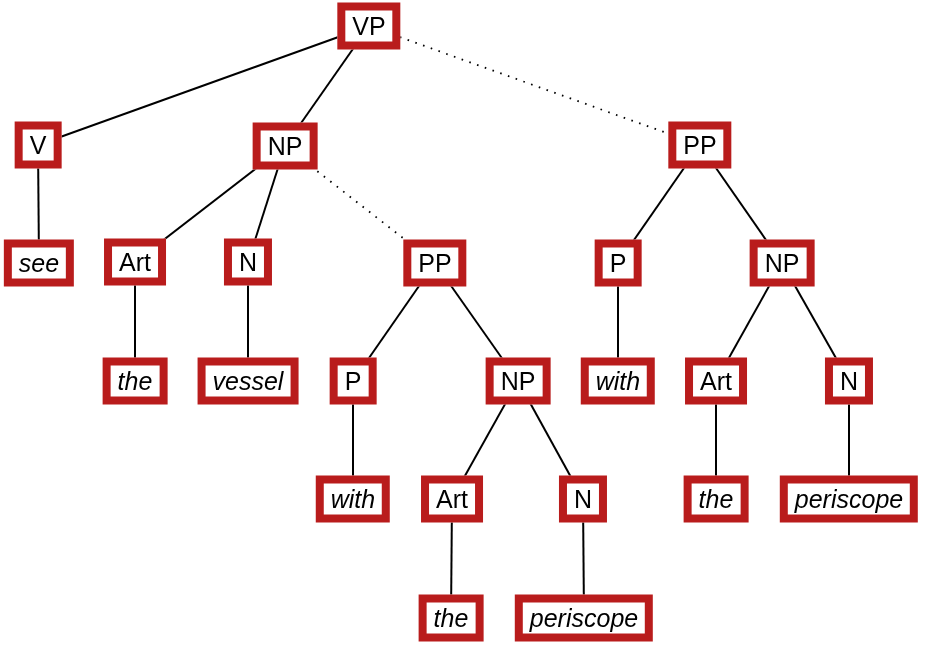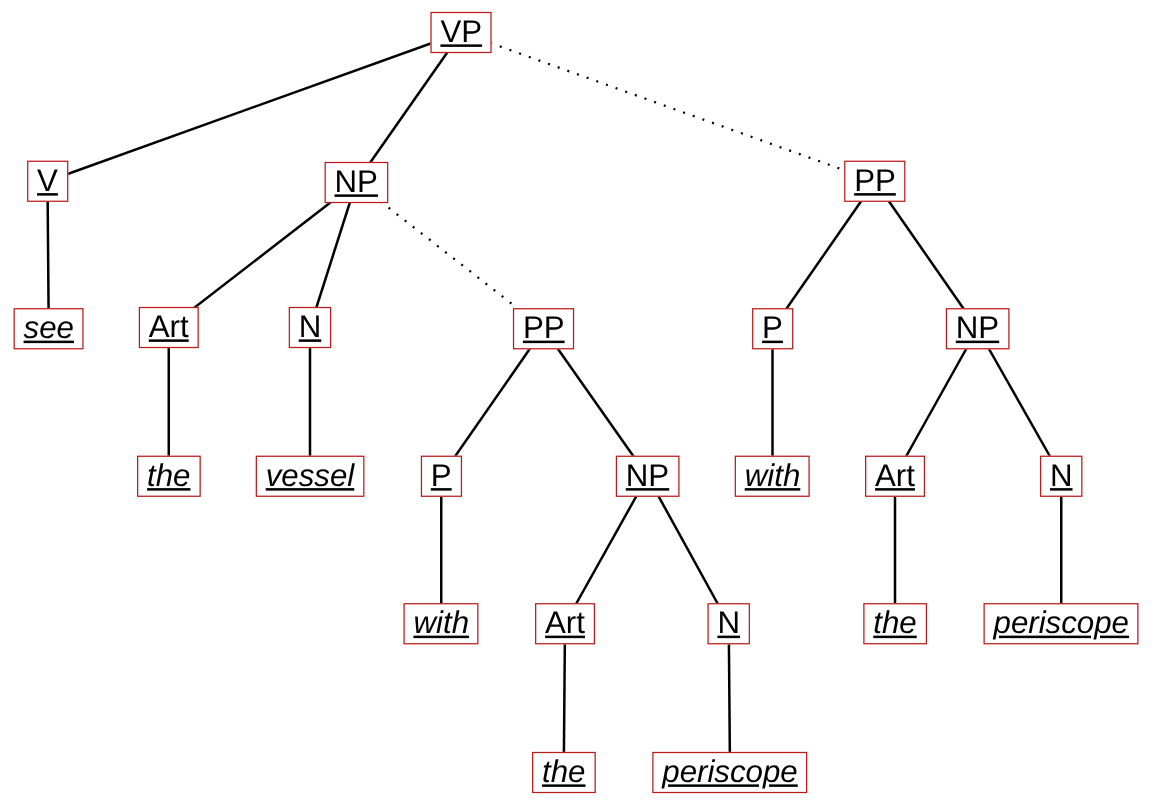--- a/index.html
+++ b/index.html
@@ -29,28 +29,27 @@
     stroke-width: 2;
   }
   svg.edges line.dotted {
     stroke-width: 1.8;
     stroke-dasharray: 1.6 6.6;
   }
   .node {
     position: absolute;
     transform: translate(-50%, -50%);
     background: #ffffff;
-    border: 1px solid #b91c1c;
+    border: 8px solid #b91c1c;
     color: #000000;
     font-size: 25px;
     line-height: 1.12;
     padding: 1px 7px 2px 7px;
     white-space: nowrap;
     text-align: center;
-    text-decoration: underline;
   }
   .node.word {
     font-style: italic;
     text-align: center;
   }
 </style>
 </head>
 <body>
 
 <div class="stage">

